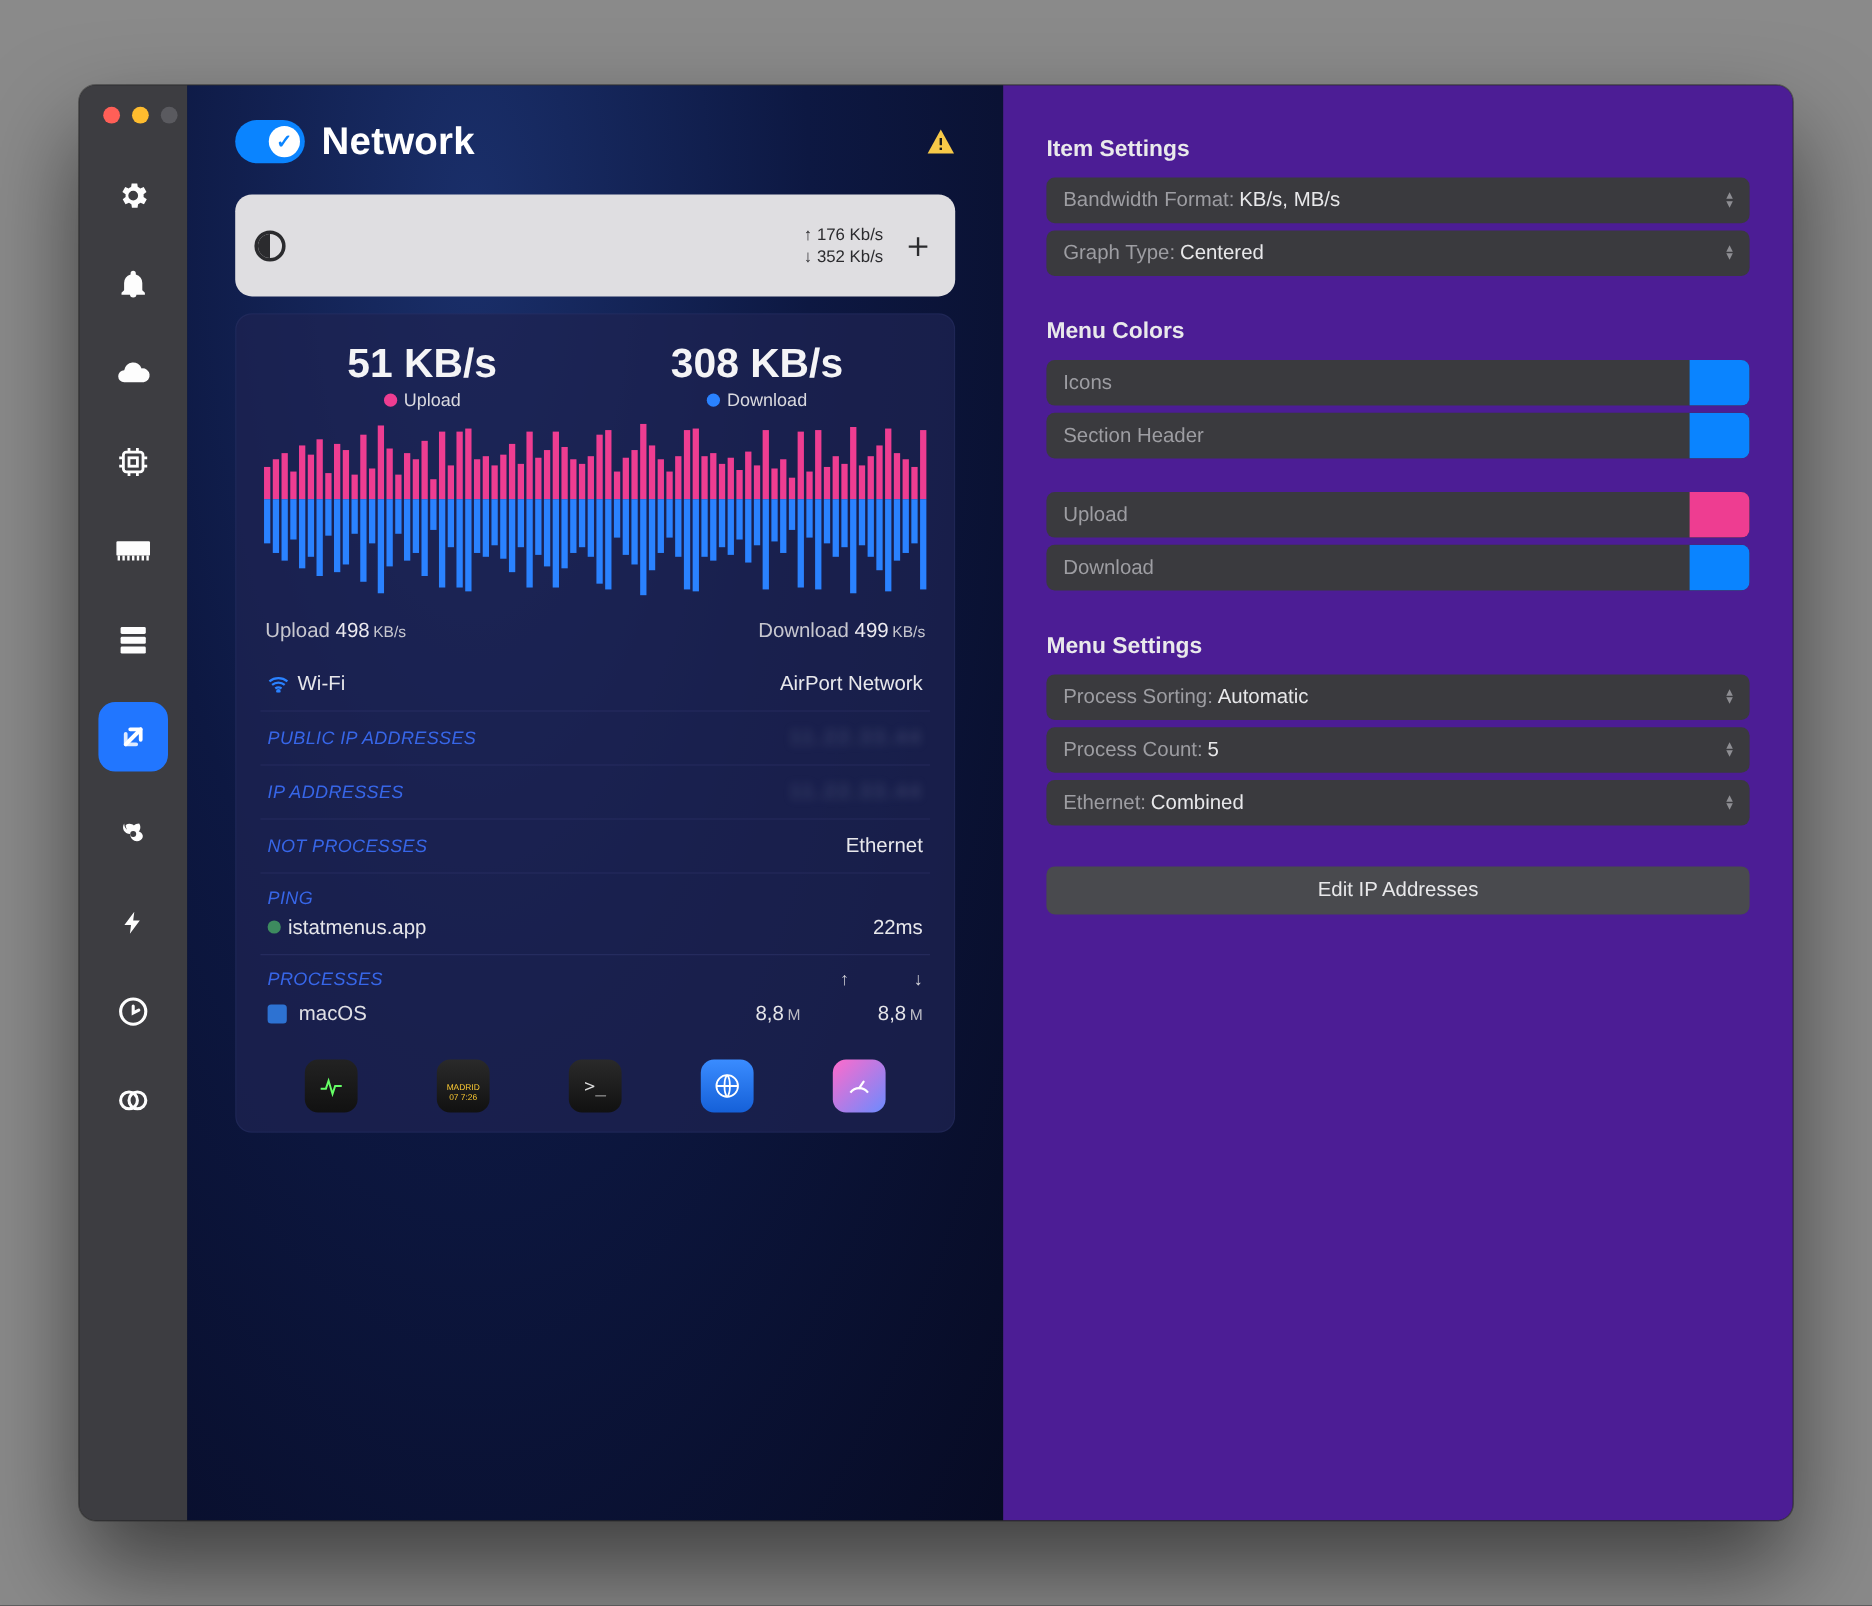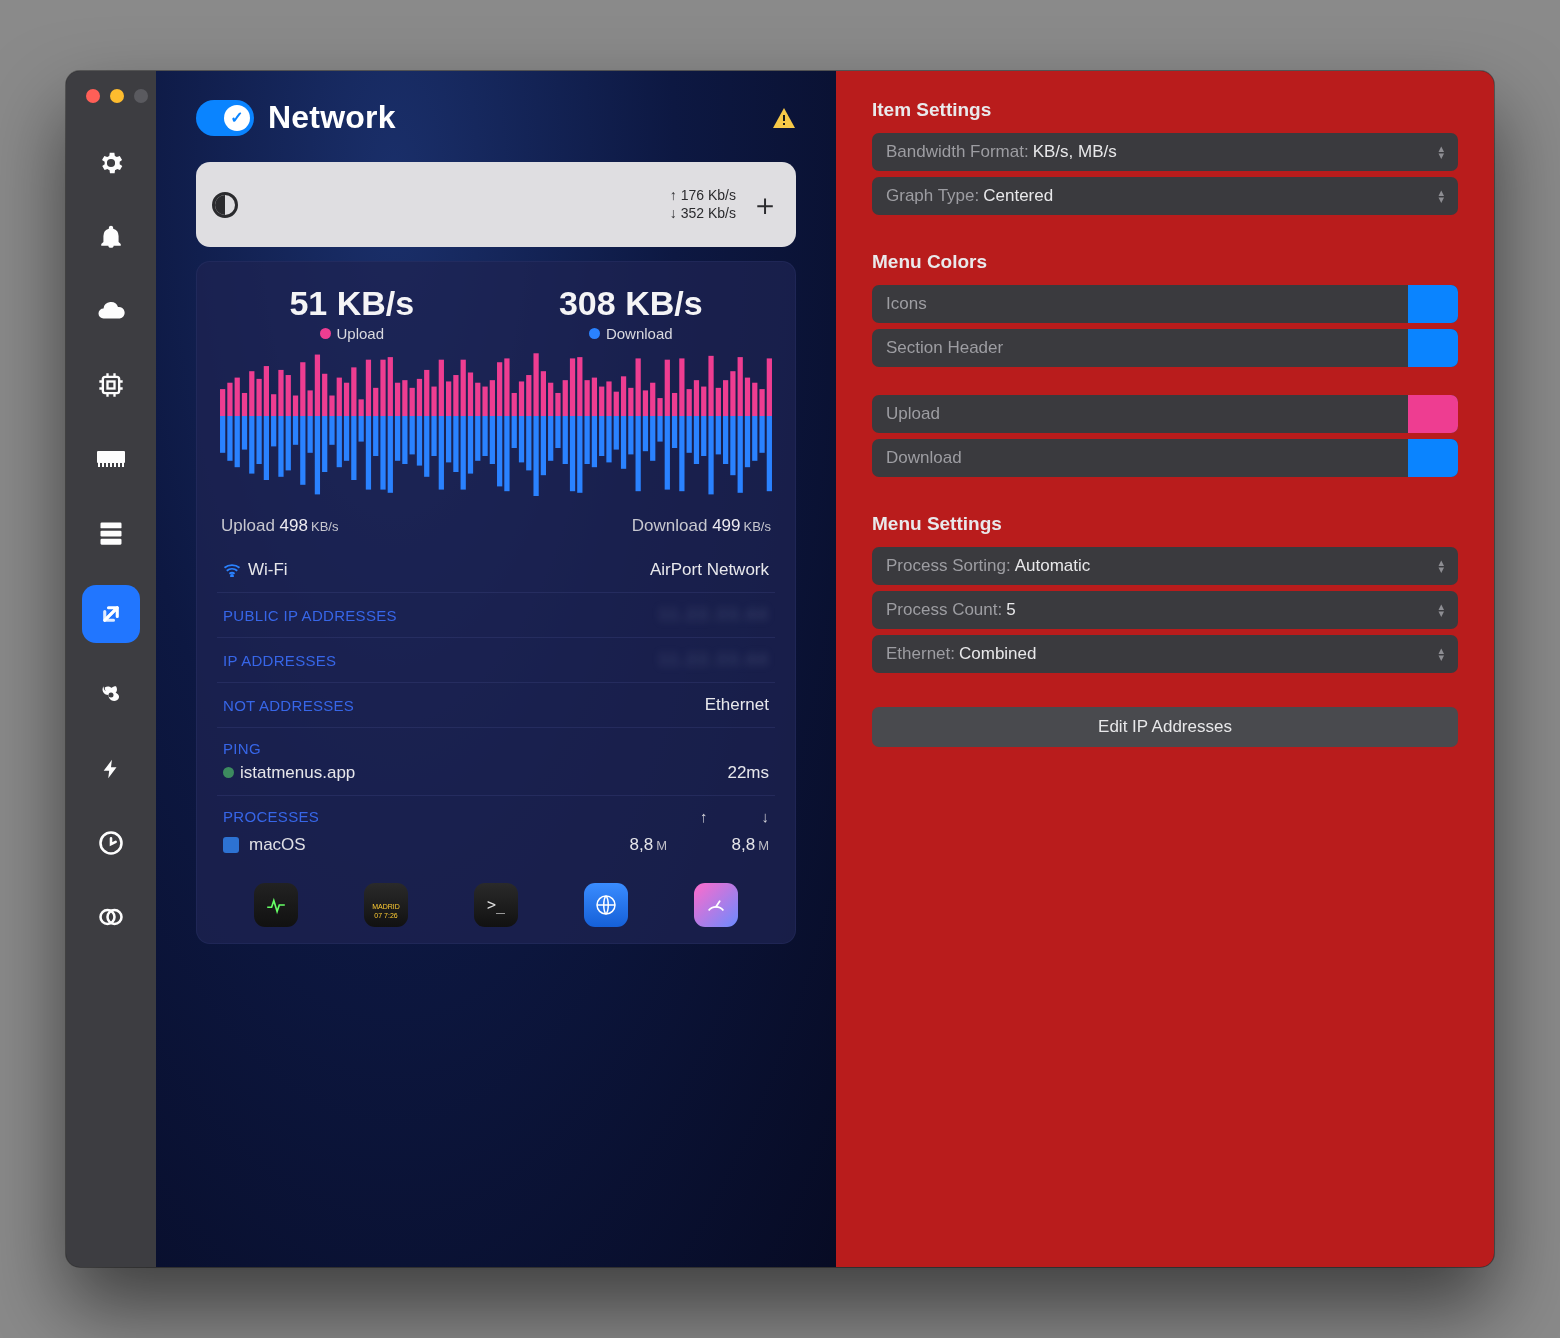--- a/index.html
+++ b/index.html
@@ -118,43 +118,43 @@
 
   .totals-row { display: flex; justify-content: space-between; color:#c7c7cf; font-size:17px; padding: 0 4px 12px;}
   .totals-row .num { color:#eceaf0;} .kbs{font-size:13px; margin-left:3px;}
 
   .info-row {
     display:flex; justify-content:space-between; align-items:center;
     padding: 12px 6px; border-top: 1px solid rgba(110,120,200,.14);
     font-size: 17px;
   }
   .info-row.first{border-top:none;}
-  .label-blue{ color:#3766e8; font-weight:500; letter-spacing:.3px; font-size:15px;}
+  .label-blue{ color:#3766e8; font-weight:500; letter-spacing:.3px; font-size:15px;font-style:italic;}
   .label-white{ color:#e6e6ea;}
   .val-white{ color:#e8e8ec;}
   .val-blur{ color: rgba(160,170,200,.22); filter: blur(4px); font-weight:600; letter-spacing:2px;}
   .sub { display:flex; flex-direction:column; gap:6px; width:100%;}
   .sub-line{ display:flex; justify-content:space-between; align-items:center; font-size:17px;}
   .greendot{ width:11px;height:11px;border-radius:50%; background:#3d8b5f; display:inline-block; margin-right:6px;}
   .proc-hdr{ display:flex; align-items:center;}
   .proc-hdr .arrows{ margin-left:auto; display:flex; gap: 54px; font-size:15px; color:#d2d2d8;}
   .proc-line{ display:flex; align-items:center; font-size:17px; color:#e0e0e5; margin-top:4px;}
   .proc-line .vals{ margin-left:auto; display:flex; gap: 44px;}
   .proc-line .vals span{min-width:58px; text-align:right;}
   .mval{color:#e6e6ea;} .munit{font-size:13px; margin-left:3px; color:#bdbdc5;}
   .mac-ico{ width:16px;height:16px; background:#2d72d2; border-radius:3px; display:inline-block; margin-right:10px;}
 
   .apps-row{ display:flex; justify-content:space-around; margin-top:16px; padding:0 4px;}
   .app{ width:44px;height:44px; border-radius:11px; background:#111; display:flex;align-items:center;justify-content:center;}
 
   
   .settings {
     flex: 1;
-    background: #b91c1c;
-    padding: 28px 36px;
+    background: #4c1d95;
+    padding: 43px 36px;
     overflow-y: auto;
   }
   .sec-title{ color:#e9e9eb; font-size:19px; font-weight:600; margin-bottom:12px;}
   .sec{ margin-bottom: 36px;}
   .sel-row{
     background:#3a3a3e; border-radius:7px;
     padding: 9px 14px; margin-bottom: 6px;
     display:flex; align-items:center;
     font-size: 17px;
     cursor:pointer;
@@ -472,21 +472,21 @@
 
       <div class="info-row">
         <span class="label-blue">PUBLIC IP ADDRESSES</span>
         <span class="val-blur">11.22.33.44</span>
       </div>
       <div class="info-row">
         <span class="label-blue">IP ADDRESSES</span>
         <span class="val-blur">11.22.33.44</span>
       </div>
       <div class="info-row">
-        <span class="label-blue">NOT ADDRESSES</span>
+        <span class="label-blue">NOT PROCESSES</span>
         <span class="val-white">Ethernet</span>
       </div>
       <div class="info-row">
         <div class="sub">
           <span class="label-blue">PING</span>
           <div class="sub-line">
             <span class="label-white"><span class="greendot"></span><span>istatmenus.app</span></span>
             <span class="val-white">22ms</span>
           </div>
         </div>

